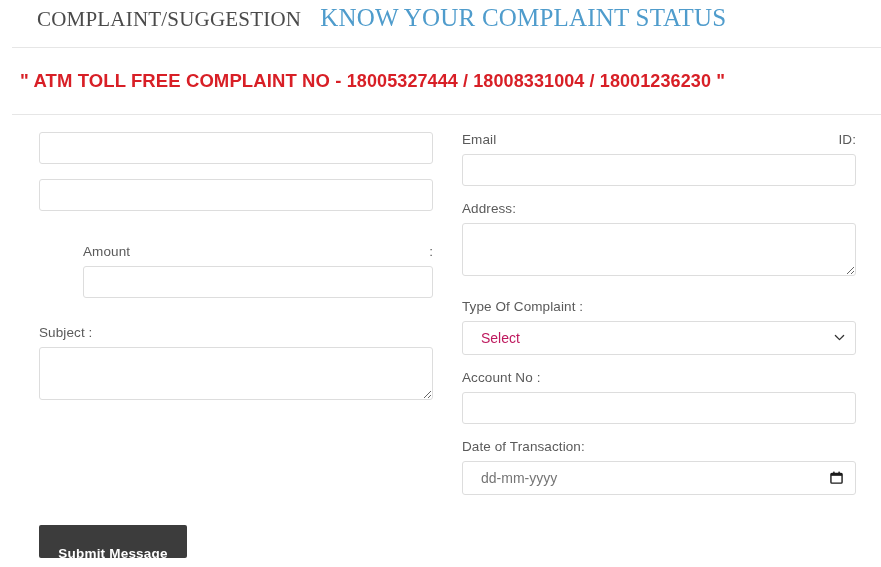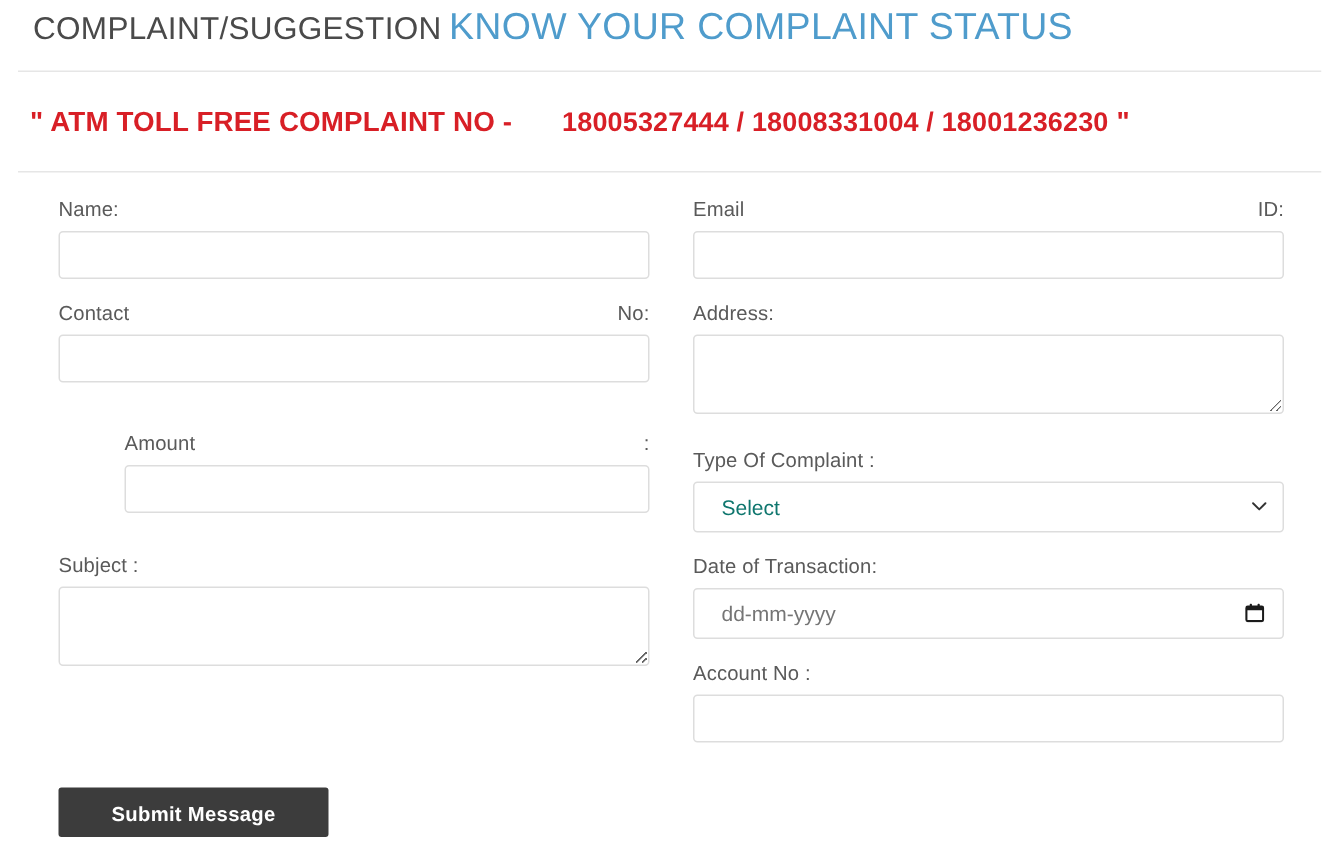--- a/index.html
+++ b/index.html
@@ -19,26 +19,27 @@
 
   .page {
     position: relative;
     width: 881px;
     height: 567px;
   }
 
   
   .header-row {
     position: absolute;
-    left: 22px;
+    left: 37px;
     top: 4px;
     display: flex;
     align-items: baseline;
-    gap: 5px;
+    gap: 19px;
     white-space: nowrap;
+    font-family: Liberation Serif, serif;
   }
   .page-title {
     font-size: 21px;
     font-weight: 400;
     letter-spacing: .2px;
     color: #4a4a4a;
   }
   .status-link {
     font-size: 25px;
     font-weight: 400;
@@ -64,21 +65,20 @@
     left: 20px;
     top: 70px;
     font-size: 18.5px;
     font-weight: bold;
     color: #d81f26;
     letter-spacing: .1px;
     white-space: nowrap;
   }
   .toll-banner .num {
     font-size: 18px;
-    margin-left: 28px;
   }
 
   
   .form-area {
     position: absolute;
     left: 0;
     top: 132px;
     width: 881px;
   }
   .col {
@@ -134,21 +134,21 @@
     position: relative;
     width: 100%;
   }
   select.control {
     height: 34px;
     padding: 0 28px 0 18px;
     -webkit-appearance: none;
     -moz-appearance: none;
     appearance: none;
     cursor: pointer;
-    color: #0f766e;
+    color: #be185d;
     font-size: 14px;
   }
   .chevron {
     position: absolute;
     right: 11px;
     top: 50%;
     width: 11px;
     height: 11px;
     margin-top: -6px;
     pointer-events: none;
@@ -172,34 +172,34 @@
     margin-top: -7px;
     pointer-events: none;
   }
   .cal-icon svg { display: block; }
 
   
   .submit-btn {
     position: absolute;
     left: 39px;
     top: 525px;
-    width: 180px;
+    width: 148px;
     height: 33px;
     background: #3c3c3c;
     color: #ffffff;
     border: none;
     border-radius: 2px;
     font-family: "Liberation Sans", sans-serif;
     font-size: 13.5px;
     font-weight: bold;
     letter-spacing: .2px;
     cursor: pointer;
     text-align: center;
     line-height: 33px;
-    padding: 1px;
+    padding: 12px;
   }
 </style>
 </head>
 <body>
 
 <div class="page">
 
   <div class="header-row">
     <span class="page-title">COMPLAINT/SUGGESTION</span>
     <a class="status-link">KNOW YOUR COMPLAINT STATUS</a>
@@ -214,29 +214,24 @@
     <span>"</span>
   </div>
 
   <div class="divider divider-bottom"></div>
 
   <div class="form-area">
 
     <div class="col col-left">
 
       <div class="field">
-        <label class="label">Name:</label>
-        <input class="control" type="text" placeholder="" style="">
-      </div>
-
-      <div class="field">
-        <label class="label split">
-          <span>Contact</span>
-          <span>No:</span>
-        </label>
+        <input class="control" type="text" placeholder="" style="">
+      </div>
+
+      <div class="field">
         <input class="control" type="text" placeholder="" style="">
       </div>
 
       <div class="field" style="margin-top:33px;margin-left:44px;">
         <label class="label split">
           <span>Amount</span>
           <span>:</span>
         </label>
         <input class="control" type="text" placeholder="" style="">
       </div>
@@ -271,37 +266,37 @@
           </select>
           <span class="chevron">
             <svg viewBox="0 0 12 12" width="11" height="11" aria-hidden="true">
               <path d="M1.5 3.8 L6 8.3 L10.5 3.8" fill="none" stroke="#333333" stroke-width="1.4" stroke-linecap="round" stroke-linejoin="round"></path>
             </svg>
           </span>
         </div>
       </div>
 
       <div class="field">
+        <label class="label">Account No :</label>
+        <input class="control" type="text" placeholder="" style="">
+      </div>
+
+      <div class="field">
         <label class="label">Date of Transaction:</label>
         <div class="date-wrap">
           <input class="control date-control" type="text" placeholder="dd-mm-yyyy" style="">
           <span class="cal-icon">
             <svg viewBox="0 0 14 14" width="13" height="13" aria-hidden="true">
               <rect x="1" y="2.6" width="12" height="10.4" rx="1" fill="none" stroke="#1b1b1b" stroke-width="1.5"></rect>
               <rect x="1" y="2.6" width="12" height="2.6" fill="#1b1b1b"></rect>
               <rect x="3.4" y="0.6" width="1.6" height="3.2" rx="0.6" fill="#1b1b1b"></rect>
               <rect x="9" y="0.6" width="1.6" height="3.2" rx="0.6" fill="#1b1b1b"></rect>
             </svg>
           </span>
         </div>
       </div>
 
-      <div class="field">
-        <label class="label">Account No :</label>
-        <input class="control" type="text" placeholder="" style="">
-      </div>
-
     </div>
   </div>
 
   <button class="submit-btn">Submit Message</button>
 
 </div>
 
 </body></html>

